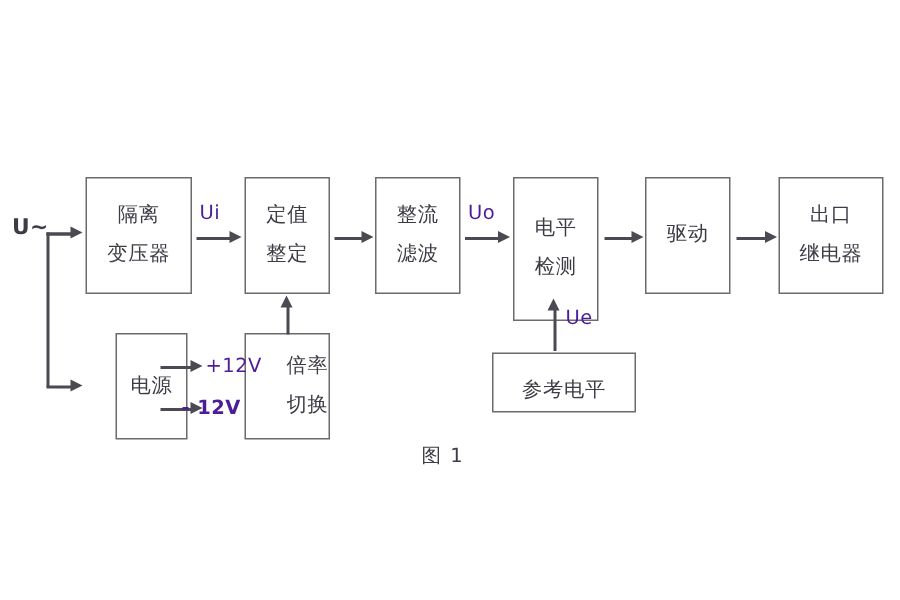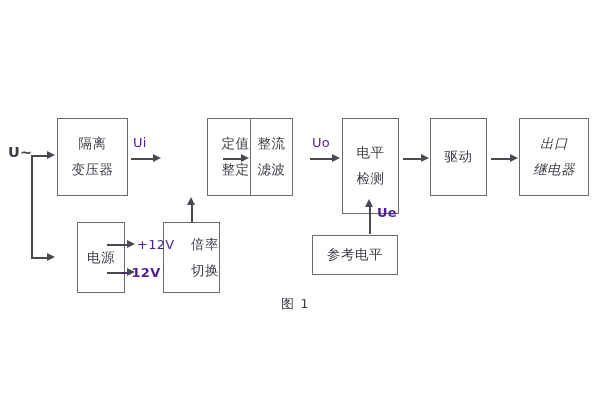--- a/index.html
+++ b/index.html
@@ -86,40 +86,40 @@
   <div class="wire wire-h" style="left:31px; top:155px; width:18px;"></div>
   <div class="ah" style="left:47px; top:151px;"></div>
   <div class="wire wire-h" style="left:31px; top:257px; width:18px;"></div>
   <div class="ah" style="left:47px; top:253px;"></div>
 
   <div class="blk" style="left:57px; top:118px; width:71px; height:78px;">
     <span class="ln">隔离</span>
     <span class="ln">变压器</span>
   </div>
 
-  <div class="blk" style="left:163px; top:118px; width:57px; height:78px;margin-left:44px;">
+  <div class="blk" style="left:163px; top:118px; width:57px; height:78px;">
     <span class="ln">定值</span>
     <span class="ln">整定</span>
   </div>
 
-  <div class="blk" style="left:250px; top:118px; width:43px; height:78px;">
+  <div class="blk" style="left:250px; top:118px; width:57px; height:78px;">
     <span class="ln">整流</span>
     <span class="ln">滤波</span>
   </div>
 
   <div class="blk" style="left:342px; top:118px; width:57px; height:96px;">
     <span class="ln">电平</span>
     <span class="ln">检测</span>
   </div>
 
   <div class="blk" style="left:430px; top:118px; width:57px; height:78px;">
     <span class="ln">驱动</span>
   </div>
 
-  <div class="blk" style="left:519px; top:118px; width:70px; height:78px;font-style:italic;">
+  <div class="blk" style="left:519px; top:118px; width:70px; height:78px;">
     <span class="ln">出口</span>
     <span class="ln">继电器</span>
   </div>
 
   <div class="lbl" style="left:133px; top:135px;">Ui</div>
   <div class="wire wire-h" style="left:131px; top:158px; width:24px;"></div>
   <div class="ah" style="left:153px; top:154px;"></div>
 
   <div class="wire wire-h" style="left:223px; top:158px; width:20px;"></div>
   <div class="ah" style="left:241px; top:154px;"></div>
@@ -136,34 +136,34 @@
 
   <div class="blk" style="left:57px; top:222px; width:48px; height:71px;margin-left:20px;">
     <span class="ln">电源</span>
   </div>
 
   <div class="blk" style="left:163px; top:222px; width:57px; height:71px;align-items:flex-end;">
     <span class="ln">倍率</span>
     <span class="ln">切换</span>
   </div>
 
-  <div class="blk" style="left:312px; top:235px; width:86px; height:40px;">
+  <div class="blk" style="left:328px; top:235px; width:96px; height:40px;justify-content:flex-end;">
     <span class="ln">参考电平</span>
   </div>
 
   <div class="wire wire-h" style="left:107px; top:244px; width:22px;"></div>
   <div class="ah" style="left:127px; top:240px;"></div>
   <div class="lbl" style="left:137px; top:237px;">+12V</div>
 
   <div class="wire wire-h" style="left:107px; top:272px; width:22px;"></div>
   <div class="ah" style="left:127px; top:268px;"></div>
   <div class="lbl" style="left:121px; top:265px;font-weight:bold;">- 12V</div>
 
   <div class="wire wire-v" style="left:191px; top:204px; height:19px;"></div>
   <div class="ah-up" style="left:187px; top:197px;"></div>
 
   <div class="wire wire-v" style="left:369px; top:206px; height:28px;"></div>
   <div class="ah-up" style="left:365px; top:199px;"></div>
-  <div class="lbl" style="left:377px; top:205px;font-weight:bold;">Ue</div>
+  <div class="lbl" style="left:377px; top:205px;">Ue</div>
 
   <div class="caption" style="left:281px; top:295px;">图 1</div>
 
 </div>
 
 </body></html>

